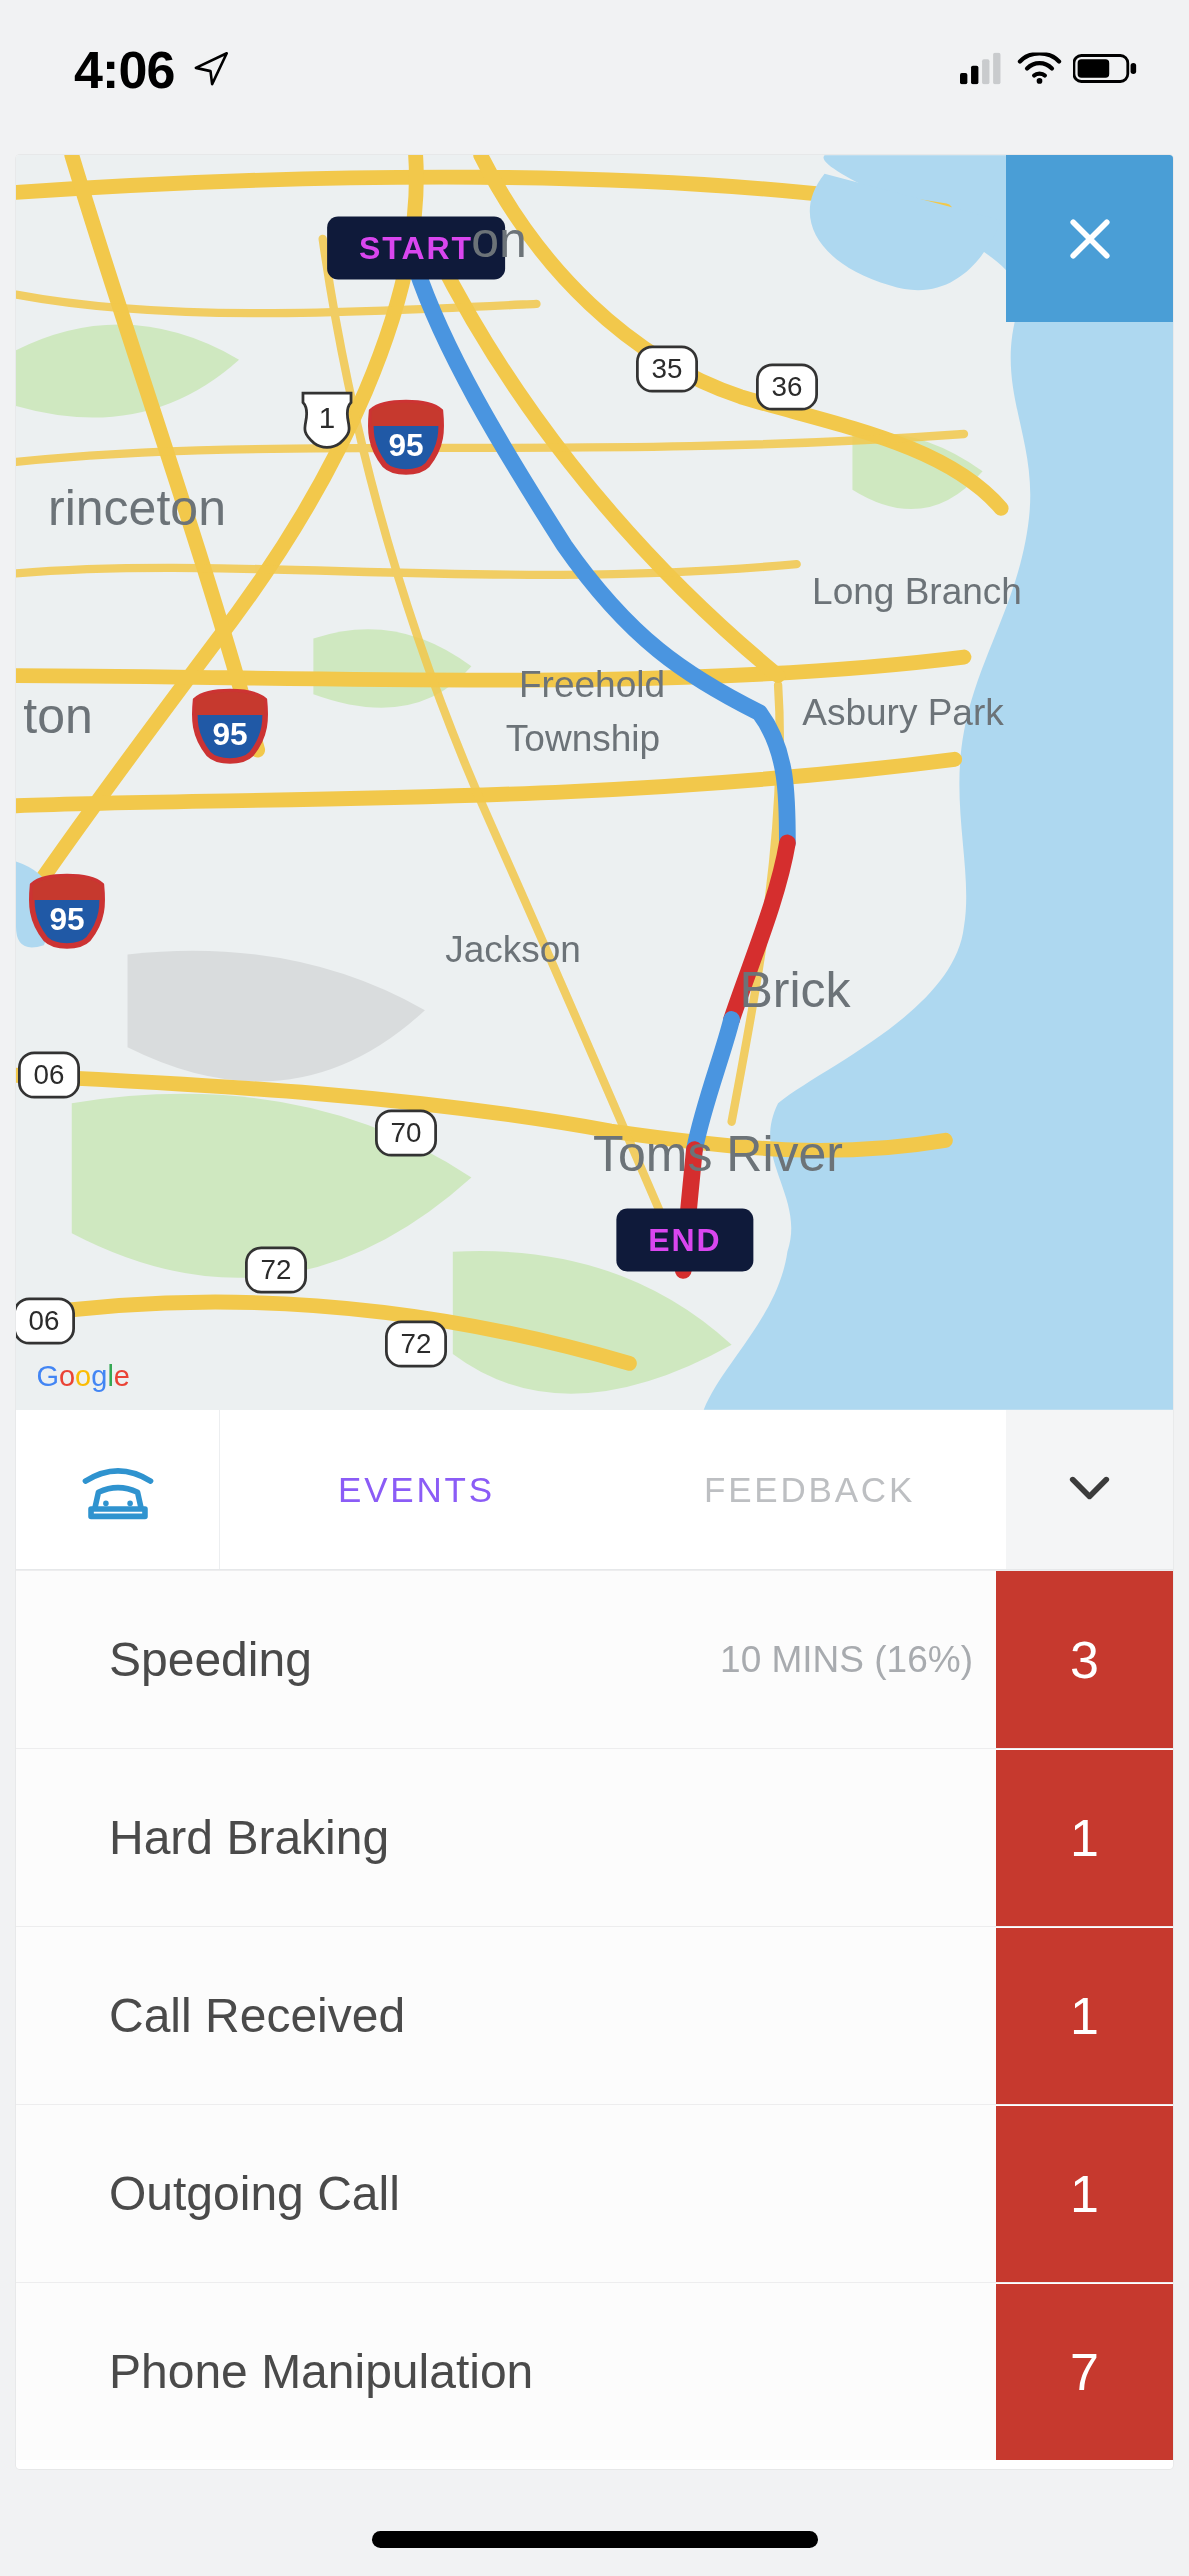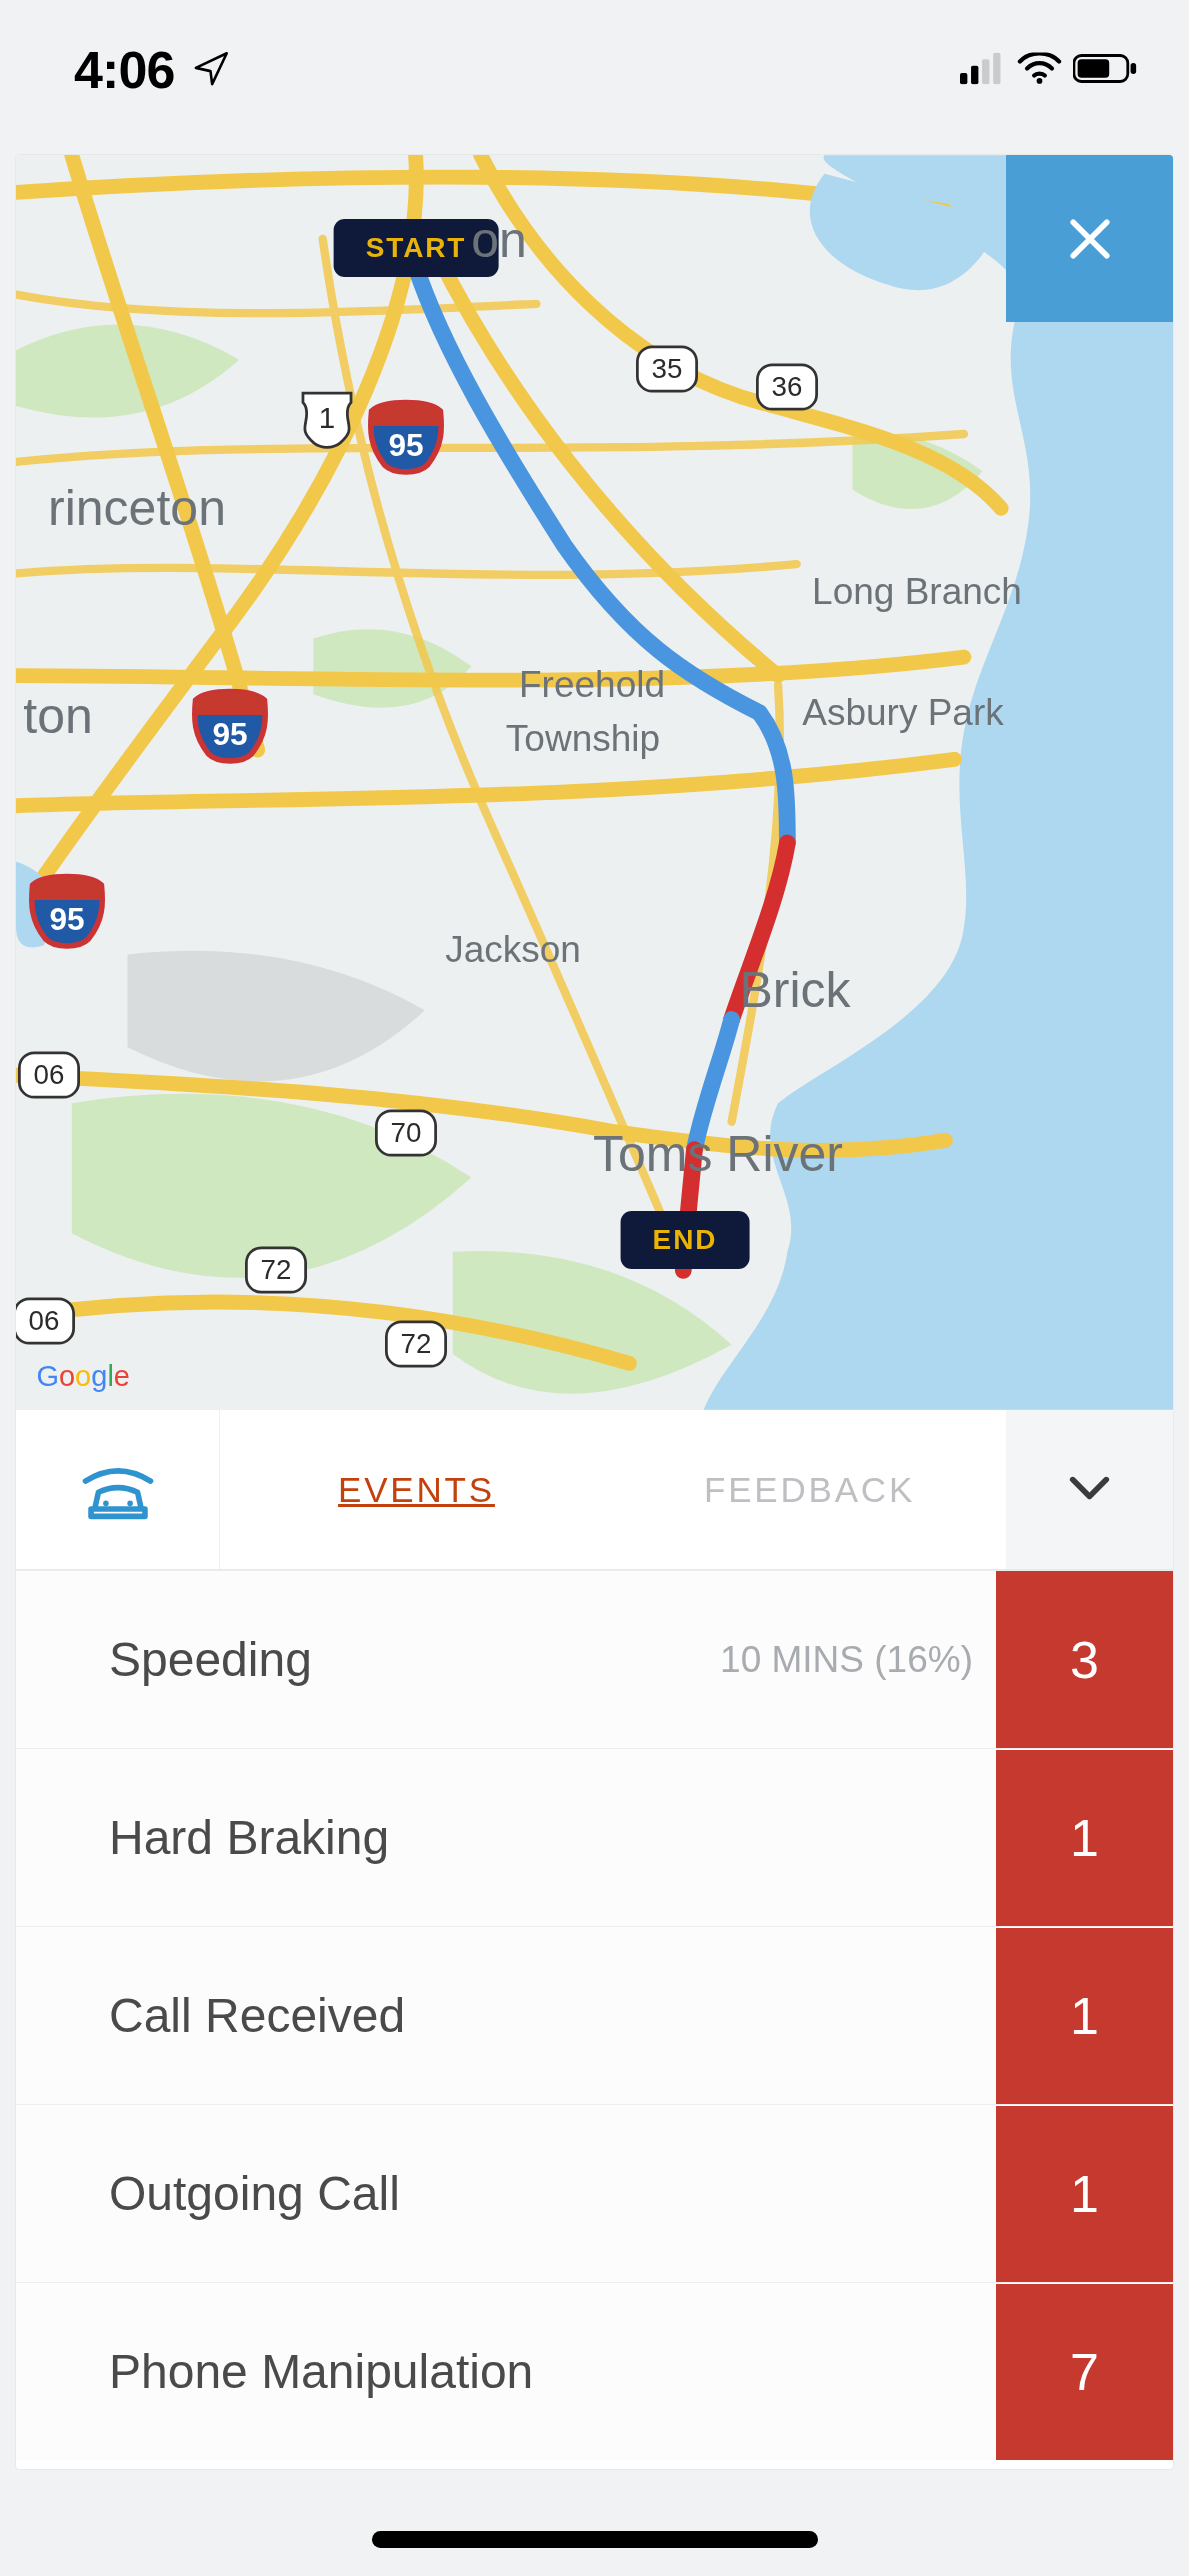--- a/index.html
+++ b/index.html
@@ -76,22 +76,22 @@
     background: #4a9ed6;
     display: flex;
     align-items: center;
     justify-content: center;
   }
   .map-close svg { stroke: #fff; stroke-width: 6; }
   .marker {
     position: absolute;
     transform: translate(-50%, -50%);
     background: #0f1a3a;
-    color: #eab308;
-    font-size: 28px;
+    color: #d946ef;
+    font-size: 32px;
     font-weight: 700;
     letter-spacing: 1.9px;
     padding: 13px 32px;
     border-radius: 11px;
   }
   .map-city {
     position: absolute;
     color: #6c7378;
     font-size: 37px;
     white-space: nowrap;
@@ -148,23 +148,22 @@
   .tab {
     flex: 1;
     display:flex;align-items:center;justify-content:center;
     font-size: 35px;
     font-weight: 500;
     letter-spacing: 2.8px;
     color: #bdbfc2;
     background:#fff;
   }
   .tab.active {
-    color: #c2410c;
+    color: #8b5cf6;
     box-shadow: 0 5.6px 0 -1.9px #e6e8ea;
-    text-decoration: underline;
   }
   .tab-collapse {
     width: 167px;
     display:flex;align-items:center;justify-content:center;
     background:#f4f5f6;
   }
 
   
   .events { flex:1; display:flex; flex-direction:column; }
   .event-row {

